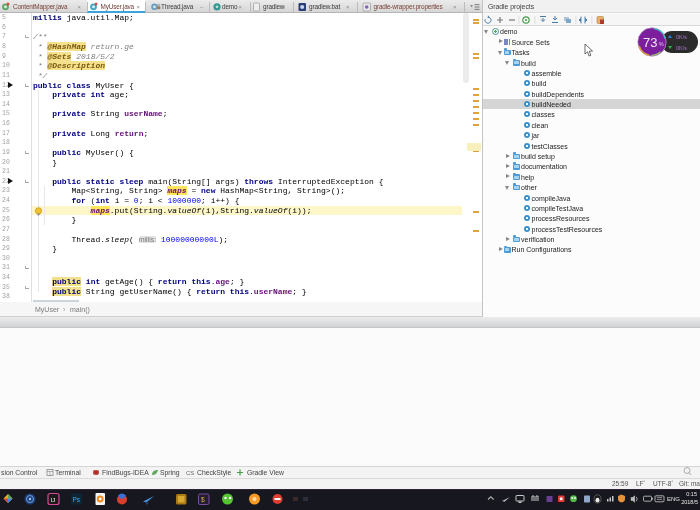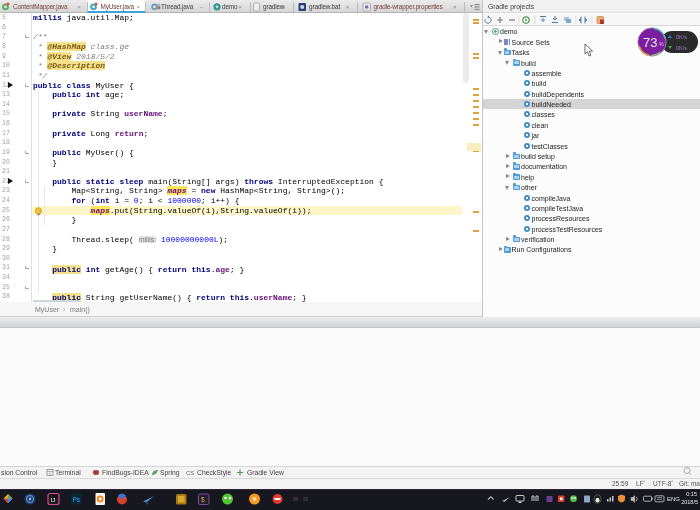--- a/index.html
+++ b/index.html
@@ -3,21 +3,21 @@
 *{margin:0;padding:0;box-sizing:border-box}
 html,body{width:700px;height:510px;overflow:hidden}
 body{font-family:"Liberation Sans",sans-serif;background:#fbfbfb;position:relative}
 .abs{position:absolute}
 
 .k{color:#000080;font-weight:bold}
 .n{color:#0000ff}
 .c{color:#808080;font-style:italic}
 .t{color:#7a5a10;font-style:italic;font-weight:bold;background:#f5e08c}
 .f{color:#660e7a;font-weight:bold}
-.it{}
+.it{font-style:italic}
 .hl{background:#ffe55c;color:#660e7a;font-weight:bold;font-style:italic}
 .khl{background:#f3e08a;color:#000080;font-weight:bold}
 .ph{color:#7a7a7a;background:#e2e2e2;border-radius:2px;font-family:"Liberation Sans",sans-serif;font-size:7px}
 .cl{position:absolute;left:33px;font:8px/9.62px "Liberation Mono",monospace;white-space:pre;color:#000}
 .ln{position:absolute;left:2px;font:6.5px/9.62px "Liberation Mono",monospace;color:#a2a2a2}
 .tri{position:absolute;left:8px;width:0;height:0;border-left:5px solid #111;border-top:3px solid transparent;border-bottom:3px solid transparent}
 
 .trow{position:absolute;font-size:7px;color:#1c1c1c;white-space:nowrap}
 .chR{position:absolute;width:0;height:0;border-left:4px solid #878787;border-top:2.5px solid transparent;border-bottom:2.5px solid transparent}
 .chD{position:absolute;width:0;height:0;border-top:4px solid #878787;border-left:2.5px solid transparent;border-right:2.5px solid transparent}
@@ -81,31 +81,31 @@
 <div class="abs" style="left:31px;top:205.6px;width:431px;height:9.6px;background:#fcf6c8"></div>
 <div class="abs" style="left:37.5px;top:90.2px;width:1px;height:202.0px;background:#e7e7e7"></div>
 <div class="abs" style="left:43.5px;top:186.4px;width:1px;height:38.5px;background:#e7e7e7"></div>
 <div class="abs" style="left:30.5px;top:13px;width:1px;height:289px;background:#e0e0e0"></div>
 <div class="ln" style="top:13.2px">5</div>
 <div class="cl" style="top:13.2px"><span class="k">millis</span> java.util.Map;</div>
 <div class="ln" style="top:22.8px">6</div>
 <div class="ln" style="top:32.4px">7</div>
 <div class="cl" style="top:32.4px"><span class="c">/**</span></div>
 <div class="ln" style="top:42.1px">8</div>
-<div class="cl" style="top:42.1px"><span class="c"> * </span><span class="t">@HashMap</span><span class="c"> class.ge</span></div>
+<div class="cl" style="top:42.1px"><span class="c"> * </span><span class="t">@HashMap</span><span class="c"> return.ge</span></div>
 <div class="ln" style="top:51.7px">9</div>
-<div class="cl" style="top:51.7px"><span class="c"> * </span><span class="t">@View</span><span class="c"> 2018/5/2</span></div>
+<div class="cl" style="top:51.7px"><span class="c"> * </span><span class="t">@Sets</span><span class="c"> 2018/5/2</span></div>
 <div class="ln" style="top:61.3px">10</div>
 <div class="cl" style="top:61.3px"><span class="c"> * </span><span class="t">@Description</span></div>
 <div class="ln" style="top:70.9px">11</div>
 <div class="cl" style="top:70.9px"><span class="c"> */</span></div>
 <div class="ln" style="top:80.5px">12</div>
 <div class="cl" style="top:80.5px"><span class="k">public class</span> MyUser {</div>
 <div class="ln" style="top:90.2px">13</div>
-<div class="cl" style="top:90.2px">    <span class="k">public int</span> age;</div>
+<div class="cl" style="top:90.2px">    <span class="k">private int</span> age;</div>
 <div class="ln" style="top:99.8px">14</div>
 <div class="ln" style="top:109.4px">15</div>
 <div class="cl" style="top:109.4px">    <span class="k">private</span> String <span class="f">userName</span>;</div>
 <div class="ln" style="top:119.0px">16</div>
 <div class="ln" style="top:128.6px">17</div>
 <div class="cl" style="top:128.6px">    <span class="k">private</span> Long <span class="f">return</span>;</div>
 <div class="ln" style="top:138.3px">18</div>
 <div class="ln" style="top:147.9px">19</div>
 <div class="cl" style="top:147.9px">    <span class="k">public</span> MyUser() {</div>
 <div class="ln" style="top:157.5px">20</div>
@@ -121,24 +121,24 @@
 <div class="cl" style="top:205.6px">            <span class="hl">maps</span>.put(String.<span class="it">valueOf</span>(i),String.<span class="it">valueOf</span>(i));</div>
 <div class="ln" style="top:215.2px">26</div>
 <div class="cl" style="top:215.2px">        }</div>
 <div class="ln" style="top:224.8px">27</div>
 <div class="ln" style="top:234.5px">28</div>
 <div class="cl" style="top:234.5px">        Thread.<span class="it">sleep</span>( <span class="ph">millis:</span> <span class="n">10000000000L</span>);</div>
 <div class="ln" style="top:244.1px">29</div>
 <div class="cl" style="top:244.1px">    }</div>
 <div class="ln" style="top:253.7px">30</div>
 <div class="ln" style="top:263.3px">31</div>
-<div class="cl" style="top:265px">    <span class="khl">public</span> <span class="k">int</span> getAge() { <span class="k">return this</span>.<span class="f">age</span>; }</div>
+<div class="cl" style="top:277px">    <span class="khl">public</span> <span class="k">int</span> getAge() { <span class="k">return this</span>.<span class="f">age</span>; }</div>
 <div class="ln" style="top:272.9px">34</div>
 <div class="ln" style="top:282.6px">35</div>
-<div class="cl" style="top:293px">    <span class="khl">public</span> String getUserName() { <span class="k">return this</span>.<span class="f">userName</span>; }</div>
+<div class="cl" style="top:287px">    <span class="khl">public</span> String getUserName() { <span class="k">return this</span>.<span class="f">userName</span>; }</div>
 <div class="ln" style="top:292.2px">38</div>
 <div class="tri" style="top:82.0px"></div>
 <div class="tri" style="top:178.2px"></div>
 <svg class="abs" style="left:34px;top:206.6px" width="9" height="9" viewBox="0 0 8 8">
     <circle cx="4" cy="3.4" r="2.8" fill="#f1c232" stroke="#b8860b" stroke-width="0.5"></circle>
     <rect x="3" y="5.8" width="2" height="1.6" fill="#8a8a8a"></rect>
   </svg>
 <div class="abs" style="left:25px;top:35.4px;width:4px;height:3px;border-left:1px solid #aaa;border-bottom:1px solid #aaa"></div>
 <div class="abs" style="left:25px;top:83.5px;width:4px;height:3px;border-left:1px solid #aaa;border-bottom:1px solid #aaa"></div>
 <div class="abs" style="left:25px;top:150.9px;width:4px;height:3px;border-left:1px solid #aaa;border-bottom:1px solid #aaa"></div>

